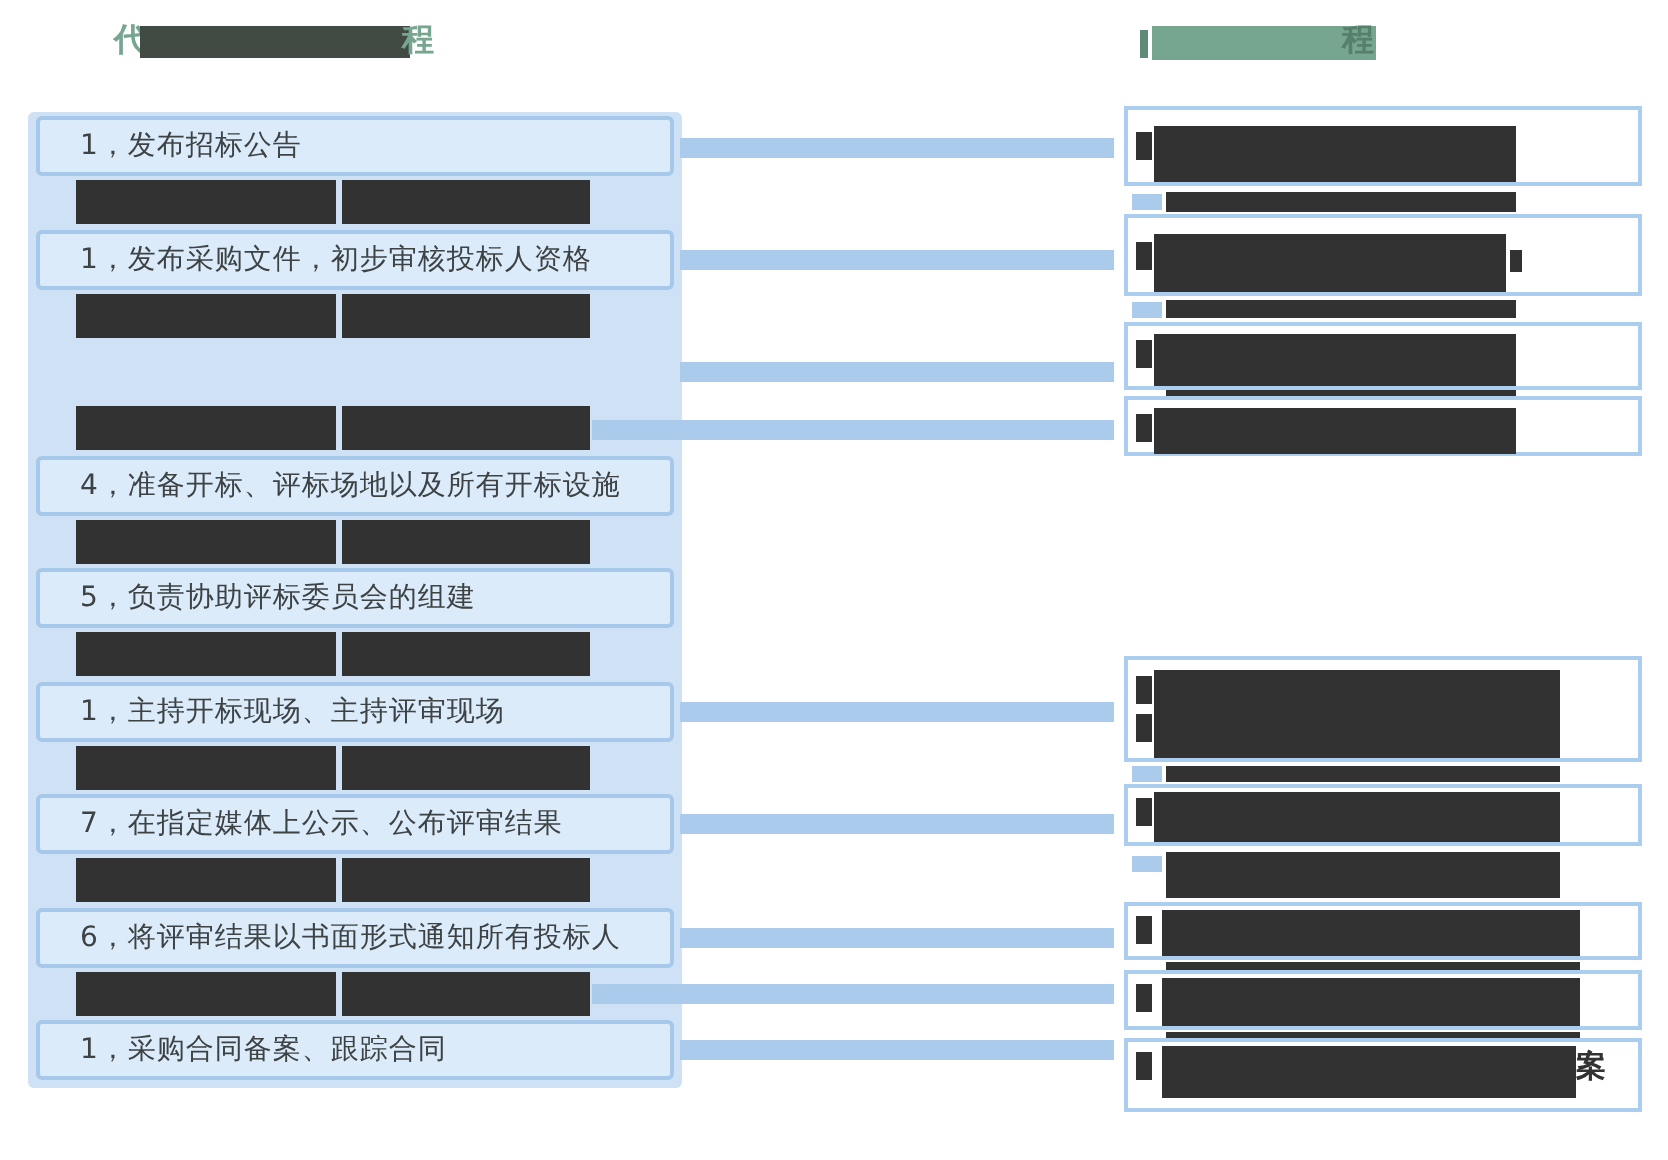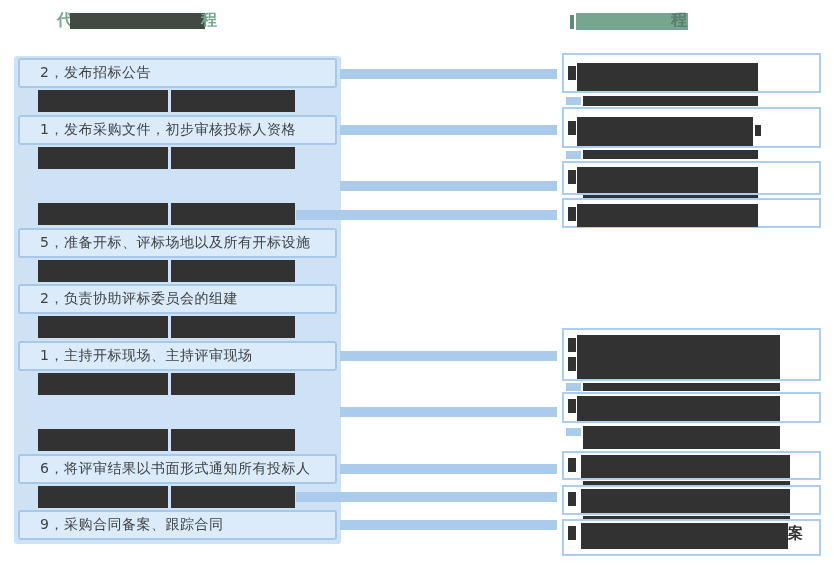--- a/index.html
+++ b/index.html
@@ -44,63 +44,66 @@
   <span class="title-char" style="left:57px">代</span>
   <div class="tredact-dark"></div>
   <span class="title-char title-end-dark">程</span>
 
   <div class="tsliver-green"></div>
   <div class="tredact-green"></div>
   <span class="title-char title-end-green">程</span>
 
   <div class="flow-left">
     <div class="step" style="top:2px">
-        <span>2，发布招标公告</span>
+        <span>1，发布招标公告</span>
       </div>
     <div class="lblk l" style="top:34px"></div>
     <div class="lblk r" style="top:34px"></div>
 
     <div class="step" style="top:59px">
         <span>1，发布采购文件，初步审核投标人资格</span>
       </div>
     <div class="lblk l" style="top:91px"></div>
     <div class="lblk r" style="top:91px"></div>
 
     <div class="lblk l" style="top:147px"></div>
     <div class="lblk r" style="top:147px"></div>
 
     <div class="step" style="top:172px">
-        <span>5，准备开标、评标场地以及所有开标设施</span>
+        <span>4，准备开标、评标场地以及所有开标设施</span>
       </div>
     <div class="lblk l" style="top:204px"></div>
     <div class="lblk r" style="top:204px"></div>
 
     <div class="step" style="top:228px">
-        <span>2，负责协助评标委员会的组建</span>
+        <span>5，负责协助评标委员会的组建</span>
       </div>
     <div class="lblk l" style="top:260px"></div>
     <div class="lblk r" style="top:260px"></div>
 
     <div class="step" style="top:285px">
         <span>1，主持开标现场、主持评审现场</span>
       </div>
     <div class="lblk l" style="top:317px"></div>
     <div class="lblk r" style="top:317px"></div>
 
+    <div class="step" style="top:341px">
+        <span>7，在指定媒体上公示、公布评审结果</span>
+      </div>
     <div class="lblk l" style="top:373px"></div>
     <div class="lblk r" style="top:373px"></div>
 
     <div class="step" style="top:398px">
         <span>6，将评审结果以书面形式通知所有投标人</span>
       </div>
     <div class="lblk l" style="top:430px"></div>
     <div class="lblk r" style="top:430px"></div>
 
     <div class="step" style="top:454px">
-        <span>9，采购合同备案、跟踪合同</span>
+        <span>1，采购合同备案、跟踪合同</span>
       </div>
   </div>
 
   <div class="connector" style="left:340px;top:69px;width:217px"></div>
   <div class="connector" style="left:340px;top:125px;width:217px"></div>
   <div class="connector" style="left:340px;top:181px;width:217px"></div>
   <div class="connector" style="left:296px;top:210px;width:261px"></div>
   <div class="connector" style="left:340px;top:351px;width:217px"></div>
   <div class="connector" style="left:340px;top:407px;width:217px"></div>
   <div class="connector" style="left:340px;top:464px;width:217px"></div>

